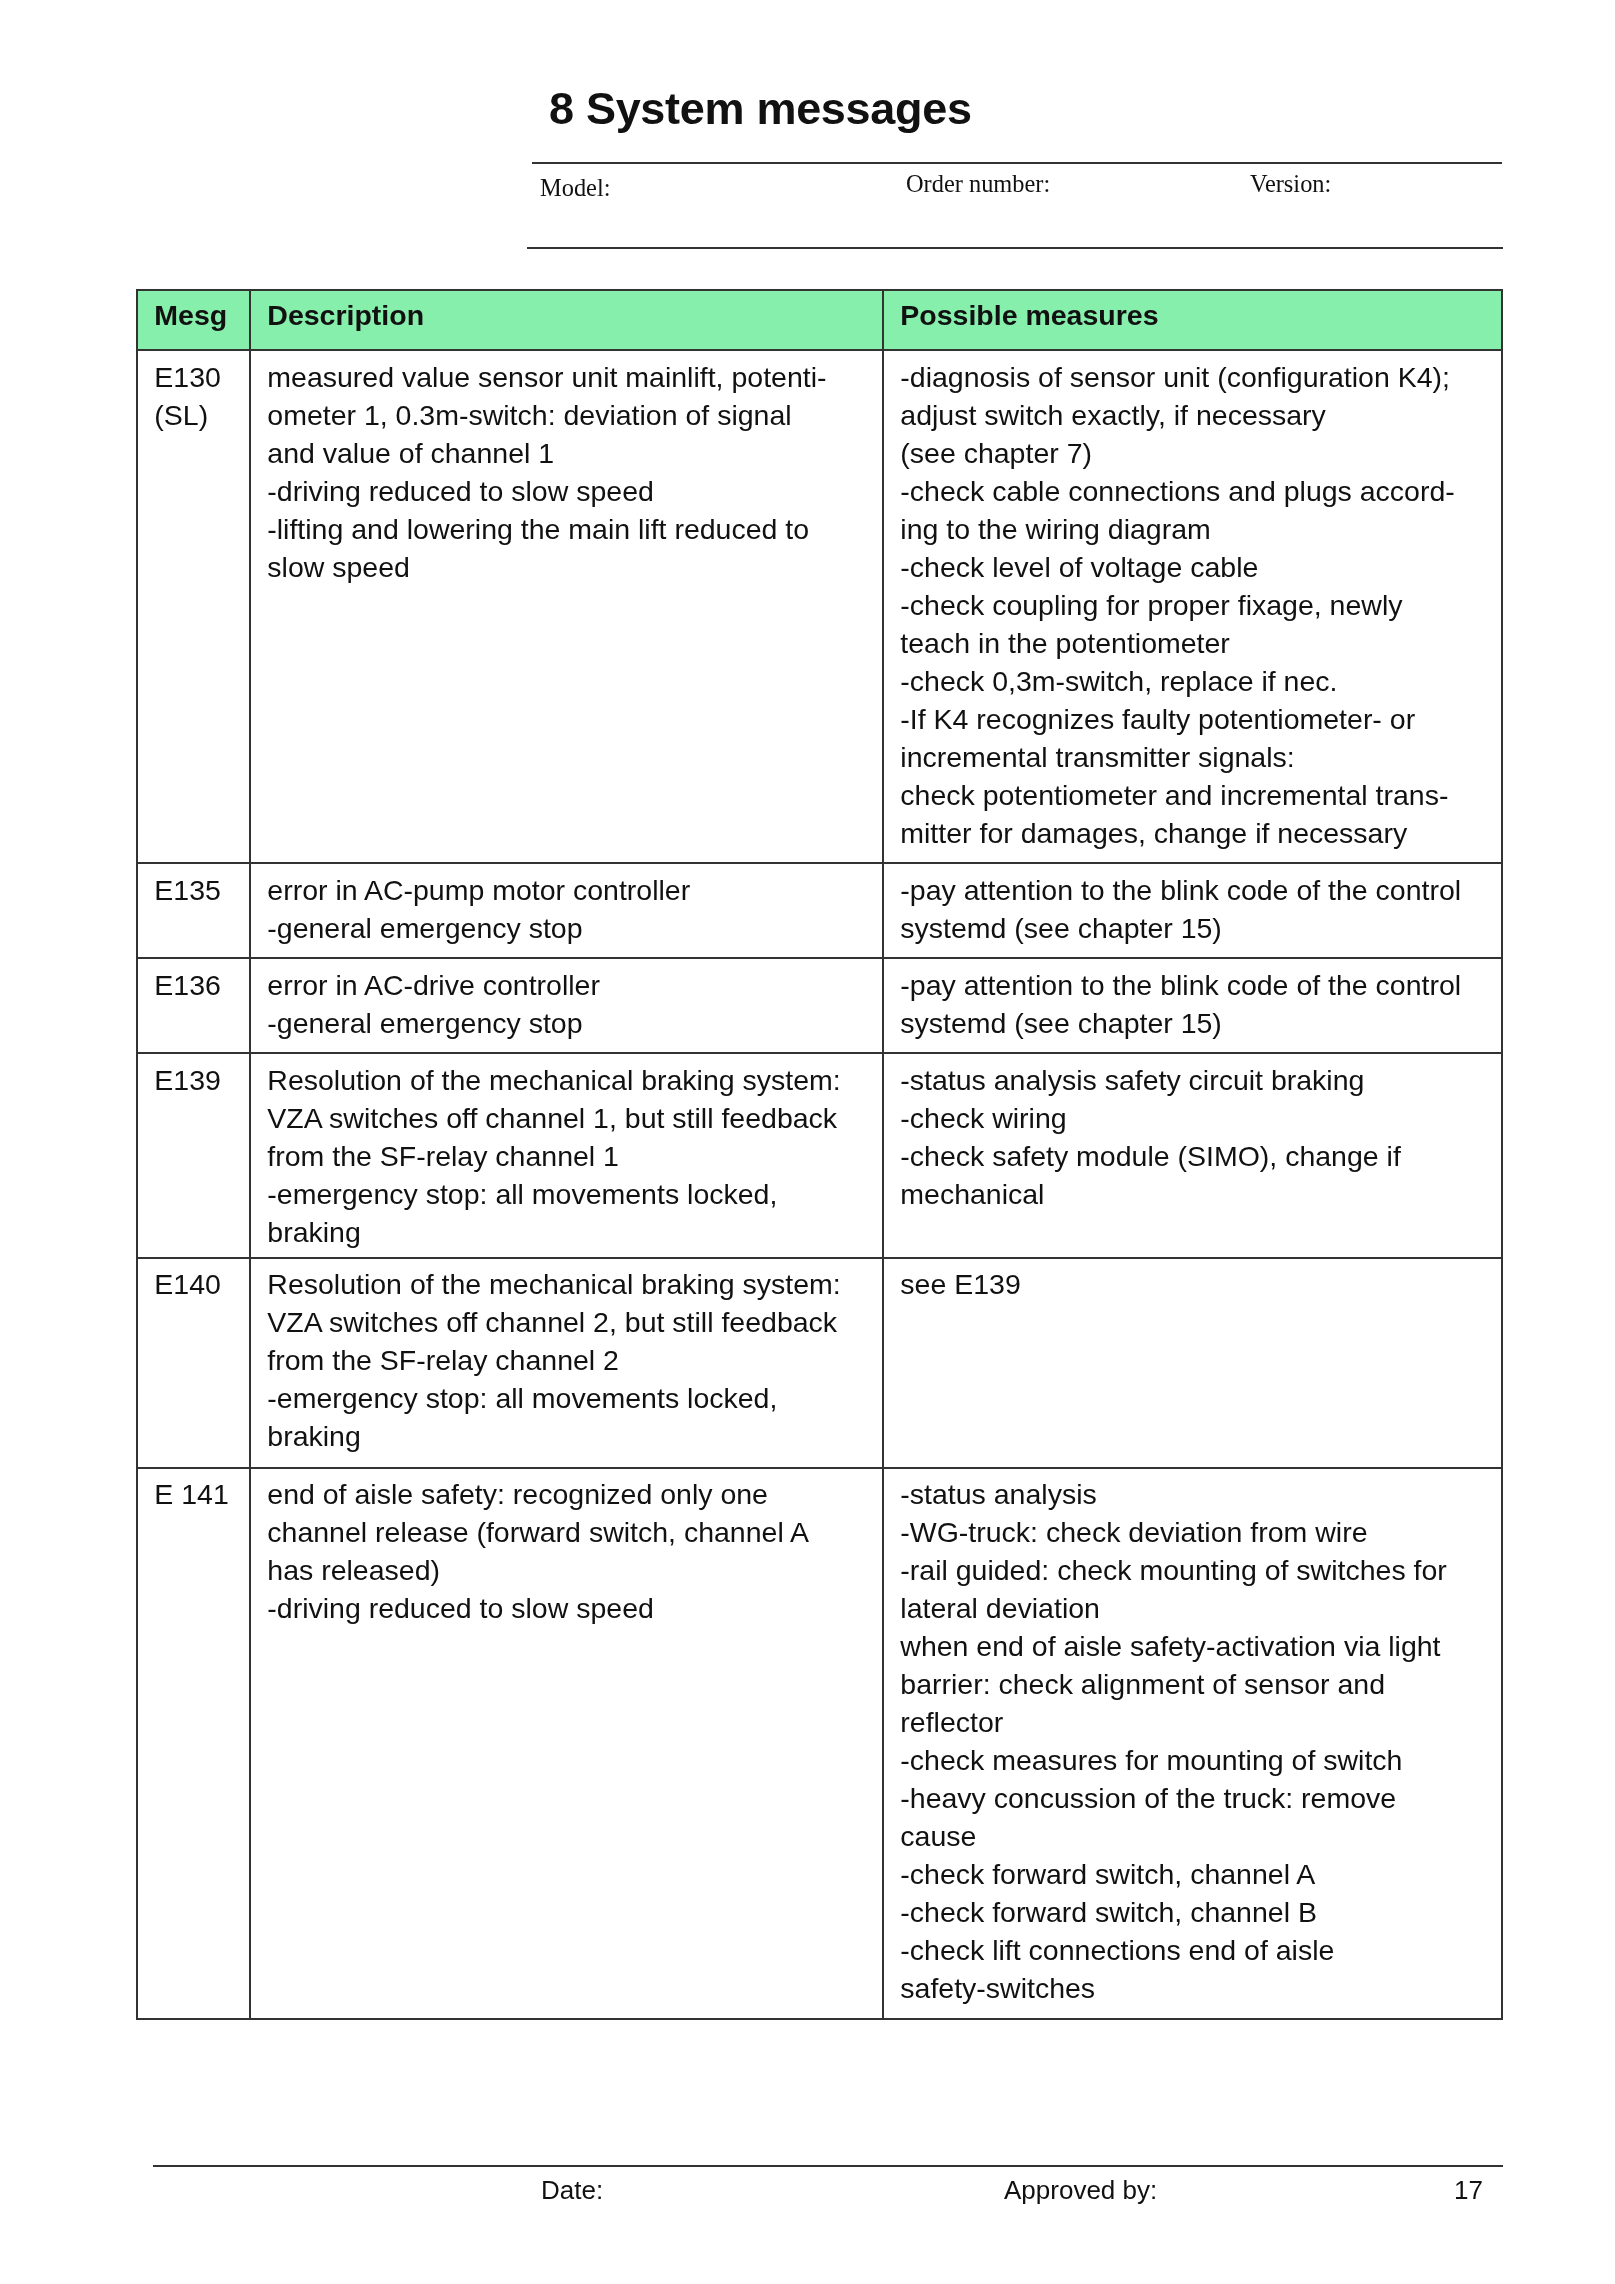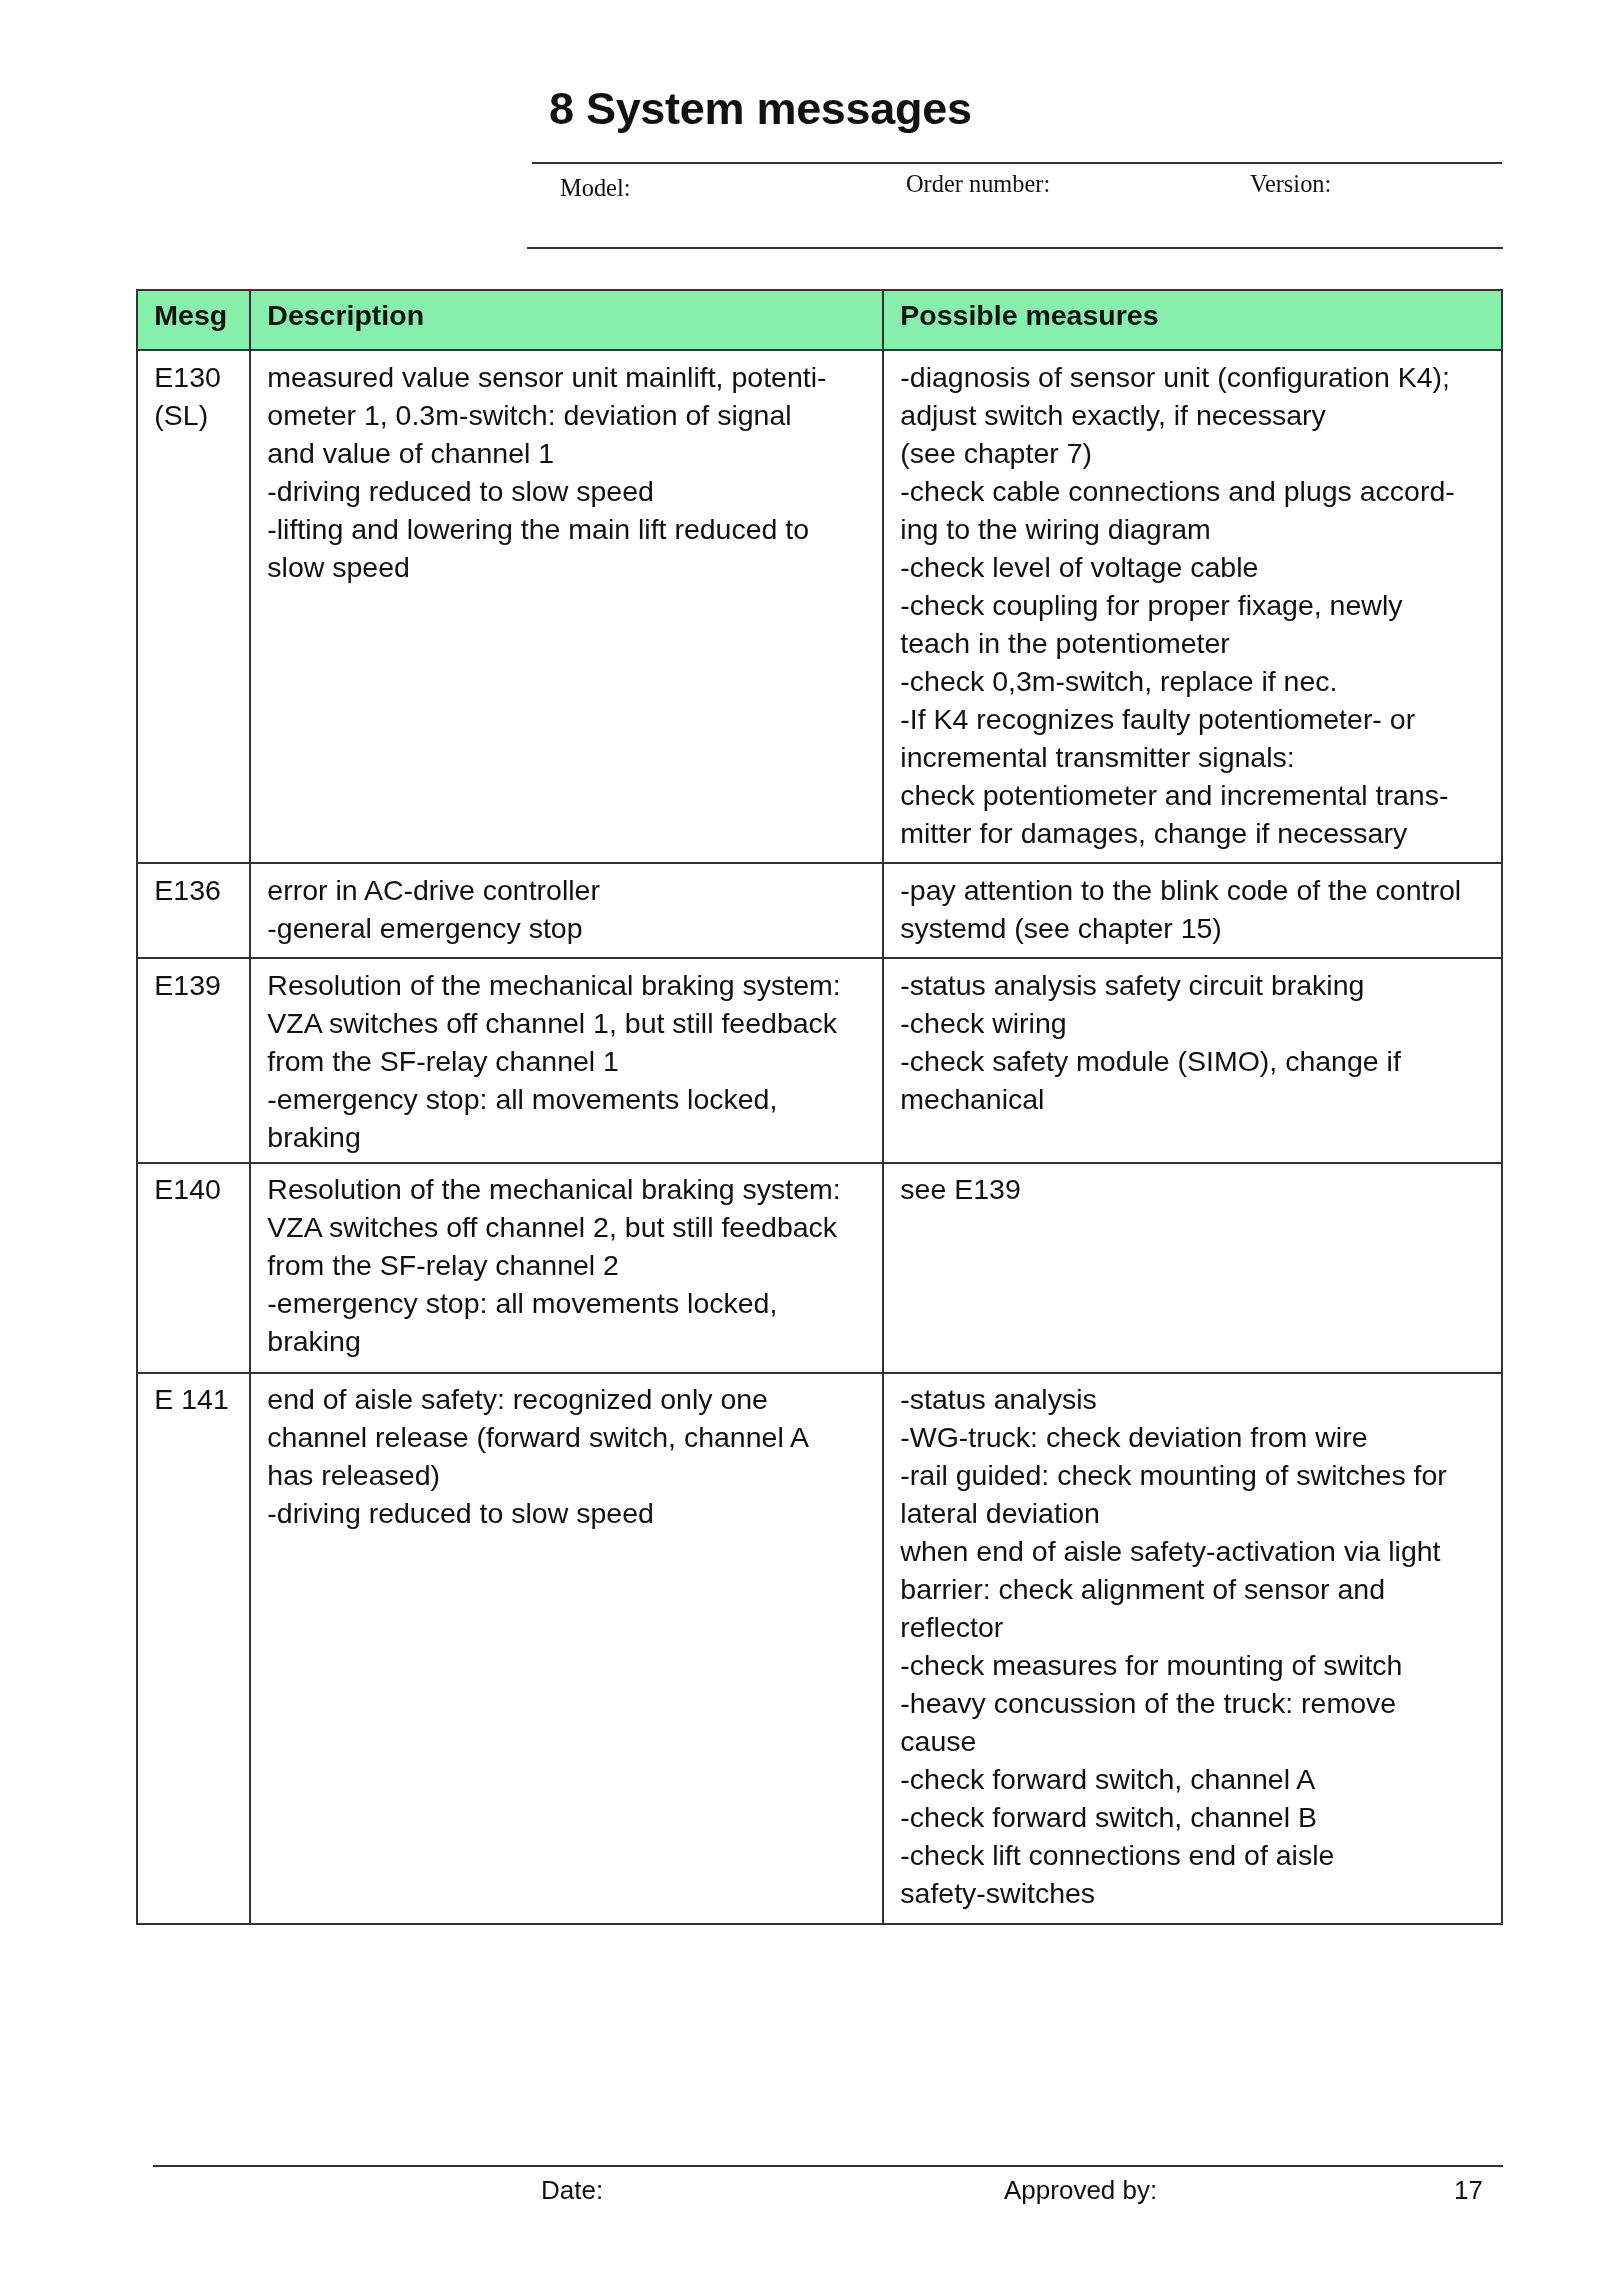--- a/index.html
+++ b/index.html
@@ -34,21 +34,21 @@
     .line { display: block; white-space: nowrap; }
 
     .footer-label { position: absolute; font-size: 26px; line-height: 1; top: 2177px; }
   </style>
 </head>
 <body>
 
 <h1 class="title sans">8 System messages</h1>
 
 <div class="rule" style="left:532px; top:162px; width:970px;"></div>
-<span class="meta-label serif" style="left:560px; top:176px;">Model:</span>
+<span class="meta-label serif" style="left:540px; top:176px;">Model:</span>
 <span class="meta-label serif" style="left:906px; top:172px;">Order number:</span>
 <span class="meta-label serif" style="left:1250px; top:172px;">Version:</span>
 <div class="rule" style="left:527px; top:247px; width:976px;"></div>
 
 <table class="table sans">
   <colgroup>
     <col class="col-mesg">
     <col class="col-desc">
     <col>
   </colgroup>
@@ -84,20 +84,33 @@
         <span class="line">-check coupling for proper fixage, newly</span>
         <span class="line">teach in the potentiometer</span>
         <span class="line">-check 0,3m-switch, replace if nec.</span>
         <span class="line">-If K4 recognizes faulty potentiometer- or</span>
         <span class="line">incremental transmitter signals:</span>
         <span class="line">check potentiometer and incremental trans-</span>
         <span class="line">mitter for damages, change if necessary</span>
       </td>
     </tr>
 
+    <tr style="height:95px;">
+      <td>
+        <span class="line">E135</span>
+      </td>
+      <td>
+        <span class="line">error in AC-pump motor controller</span>
+        <span class="line">-general emergency stop</span>
+      </td>
+      <td>
+        <span class="line">-pay attention to the blink code of the control</span>
+        <span class="line">systemd (see chapter 15)</span>
+      </td>
+    </tr>
 
     <tr style="height:95px;">
       <td>
         <span class="line">E136</span>
       </td>
       <td>
         <span class="line">error in AC-drive controller</span>
         <span class="line">-general emergency stop</span>
       </td>
       <td>

